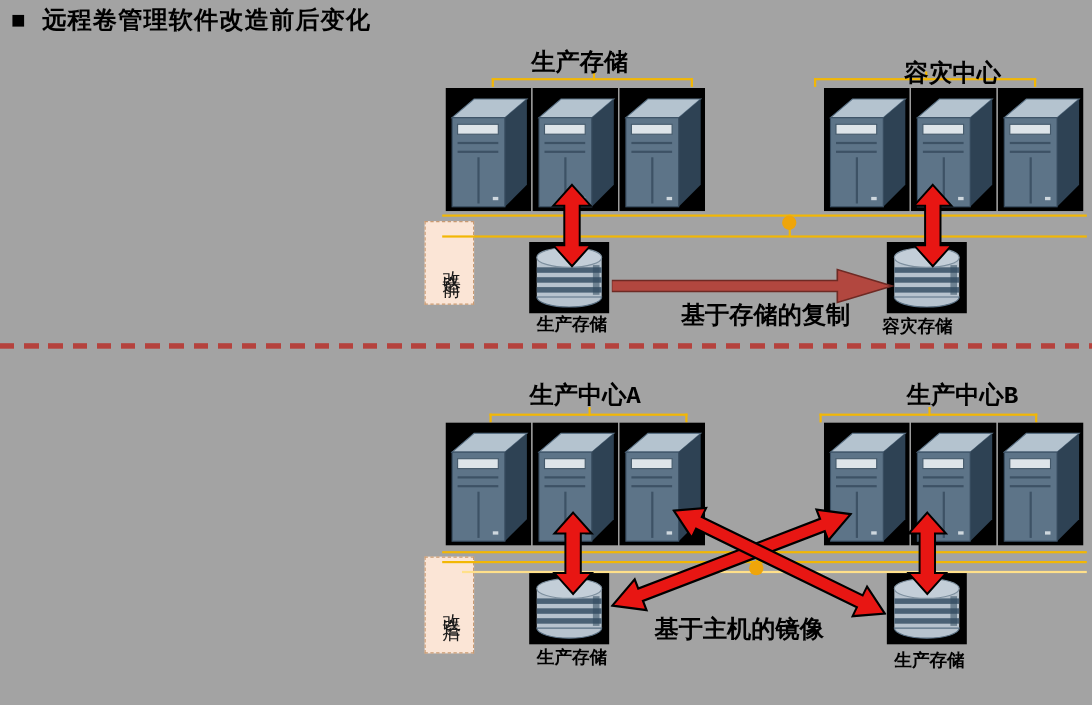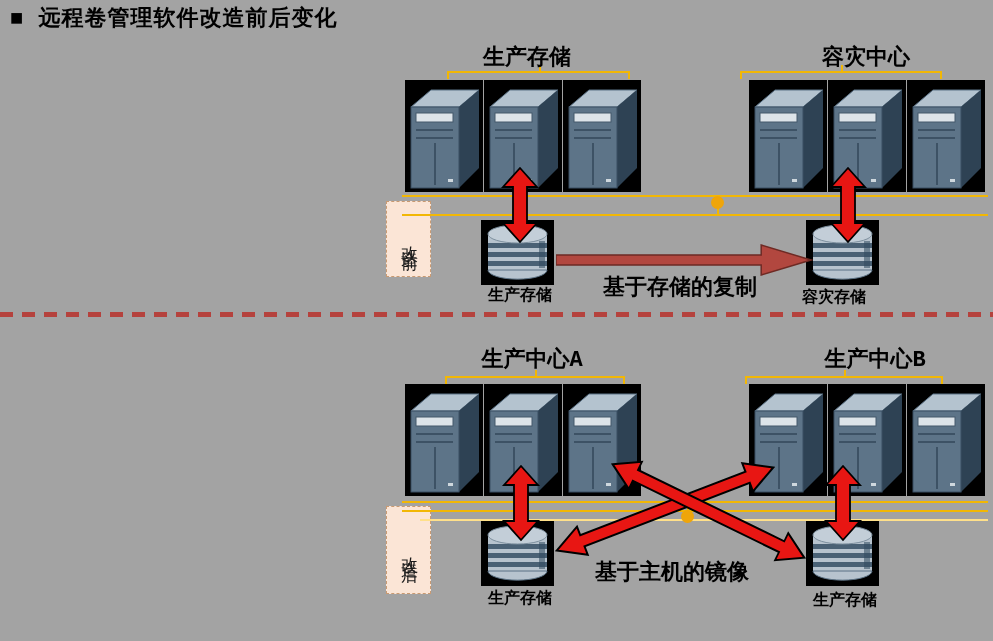--- a/index.html
+++ b/index.html
@@ -90,21 +90,21 @@
   <div class="slide-title">■ 远程卷管理软件改造前后变化</div>
 
 
   <div class="stage-tag" id="tag-before">改造前</div>
   <div class="stage-tag" id="tag-after">改造后</div>
 
   <div class="separator"></div>
 
   <div>
     <div class="dlabel" style="left:527px;top:42px;">生产存储</div>
-    <div class="dlabel" style="left:866px;top:42px;">容灾中心</div>
+    <div class="dlabel" style="left:866px;top:52px;">容灾中心</div>
 
     <div class="bracket" style="left:447px;width:183px;top:65px;">
         <span class="bar"></span>
         <span class="mid"></span>
       </div>
     <div class="bracket" style="left:740px;width:202px;top:65px;">
         <span class="bar"></span>
         <span class="mid"></span>
       </div>
 
@@ -143,21 +143,21 @@
         <use href="#sym-varrow"></use>
       </svg>
     <svg class="varrow" style="left:828px;top:166px;">
         <use href="#sym-varrow"></use>
       </svg>
 
     <svg class="harrow" style="left:556px;top:242px;width:257px;height:36px;">
         <use href="#sym-rarrow"></use>
       </svg>
 
-    <div class="dlabel" style="left:680px;top:272px;">基于存储的复制</div>
+    <div class="dlabel" style="left:696px;top:272px;">基于存储的复制</div>
     <div class="dlabel small" style="left:520px;top:285px;">生产存储</div>
     <div class="dlabel small" style="left:834px;top:287px;">容灾存储</div>
   </div>
 
   <div>
     <div class="dlabel" style="left:532px;top:344px;">生产中心A</div>
     <div class="dlabel" style="left:875px;top:344px;">生产中心B</div>
 
     <div class="bracket" style="left:445px;width:180px;top:370px;">
         <span class="bar"></span>

